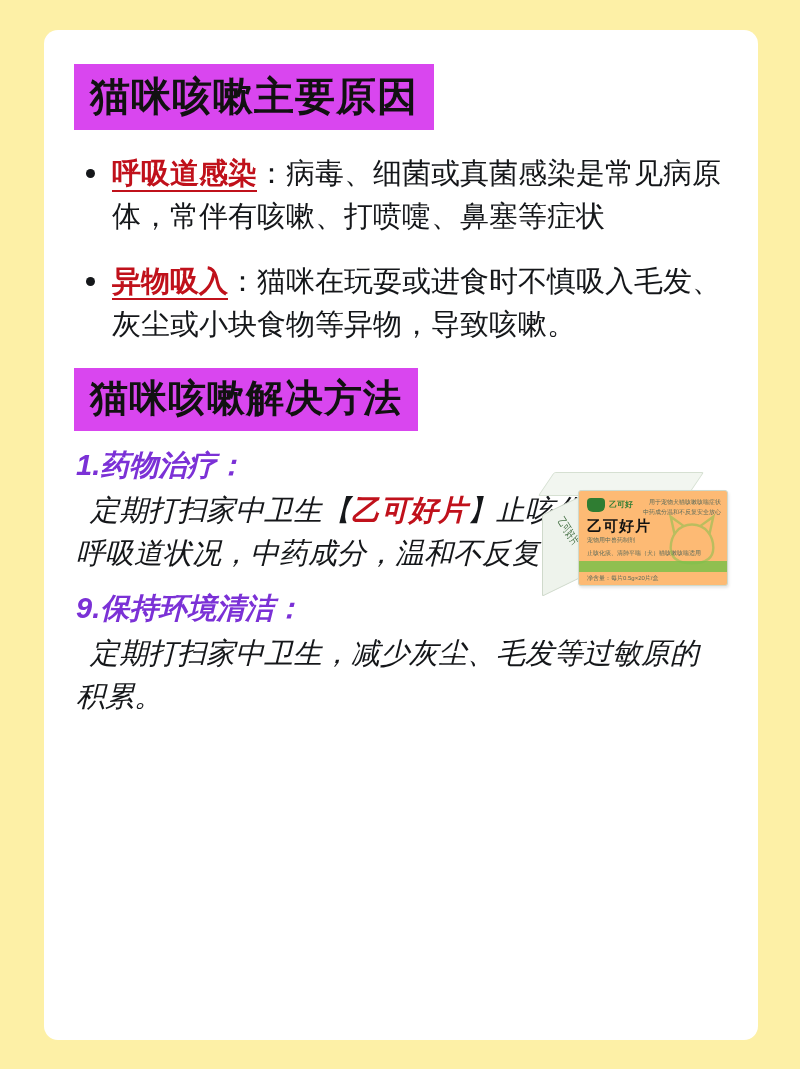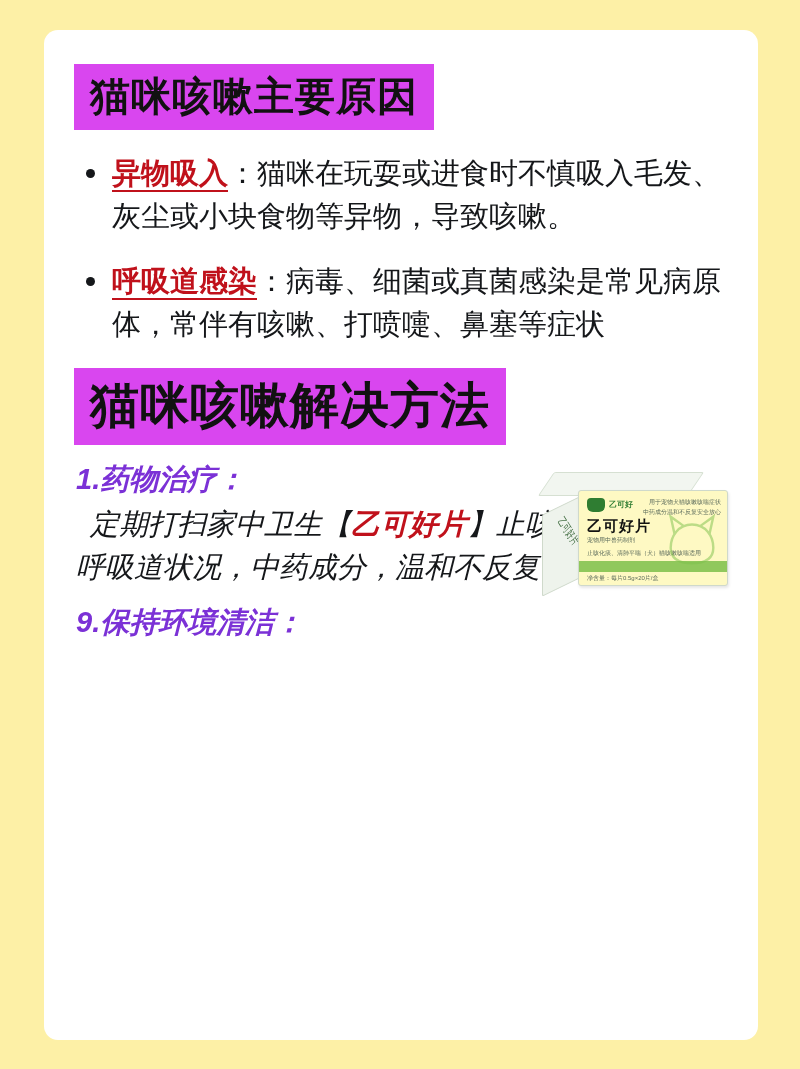--- a/index.html
+++ b/index.html
@@ -36,21 +36,21 @@
     display: inline-block;
     background: #d946ef;
     color: #111111;
     font-weight: bold;
     font-size: 40px;
     line-height: 1.25;
     padding: 7px 16px 9px 16px;
     letter-spacing: 1px;
   }
   .heading-2 {
-    font-size: 49px;
+    font-size: 38px;
   }
 
   
   ul.bullets {
     list-style: none;
     margin: 22px 0 0 0;
     padding: 0 4px 0 8px;
   }
   ul.bullets > li {
     position: relative;
@@ -116,21 +116,21 @@
     transform: skewX(-34deg);
     border: 1px solid #d6e0d2;
     border-radius: 2px;
   }
   .box-face {
     position: absolute;
     left: 38px;
     top: 20px;
     width: 150px;
     height: 96px;
-    background: #fef9c3;
+    background: #fdba74;
     border: 1px solid #cfd9cb;
     border-radius: 3px;
     box-shadow: 1px 2px 3px rgba(0,0,0,.10);
     overflow: hidden;
   }
   .box-side {
     position: absolute;
     left: 2px;
     top: 34px;
     width: 44px;
@@ -233,22 +233,22 @@
 <body>
 
 <div class="page">
   <div class="inner">
 
     <div class="heading-wrap">
       <div class="heading">猫咪咳嗽主要原因</div>
     </div>
 
     <ul class="bullets">
+      <li><span class="kw">呼吸道感染</span><span>：病毒、细菌或真菌感染是常见病原体，常伴有咳嗽、打喷嚏、鼻塞等症状</span></li>
       <li><span class="kw">异物吸入</span><span>：猫咪在玩耍或进食时不慎吸入毛发、灰尘或小块食物等异物，导致咳嗽。</span></li>
-      <li><span class="kw">呼吸道感染</span><span>：病毒、细菌或真菌感染是常见病原体，常伴有咳嗽、打喷嚏、鼻塞等症状</span></li>
     </ul>
 
     <div class="heading-wrap" style="margin-top:18px;">
       <div class="heading heading-2">猫咪咳嗽解决方法</div>
     </div>
 
     <div class="product">
       <div class="box-top"></div>
       <div class="box-side">
         <span class="side-text">乙可好片</span>
@@ -270,19 +270,20 @@
       </div>
     </div>
 
     <div class="steps">
       <div class="step">
         <div class="step-title">1.药物治疗：</div>
         <div class="step-body"><span> 定期打扫家中卫生【</span><span class="prod">乙可好片</span><span>】止咳化痰，改善呼吸道状况，中药成分，温和不反复。</span></div>
       </div>
       <div class="step">
         <div class="step-title">9.保持环境清洁：</div>
+        <div class="step-body"><span> 定期打扫家中卫生，减少灰尘、毛发等过敏原的积累。</span></div>
       </div>
       <div class="step">
       </div>
     </div>
 
   </div>
 </div>
 
 </body></html>

